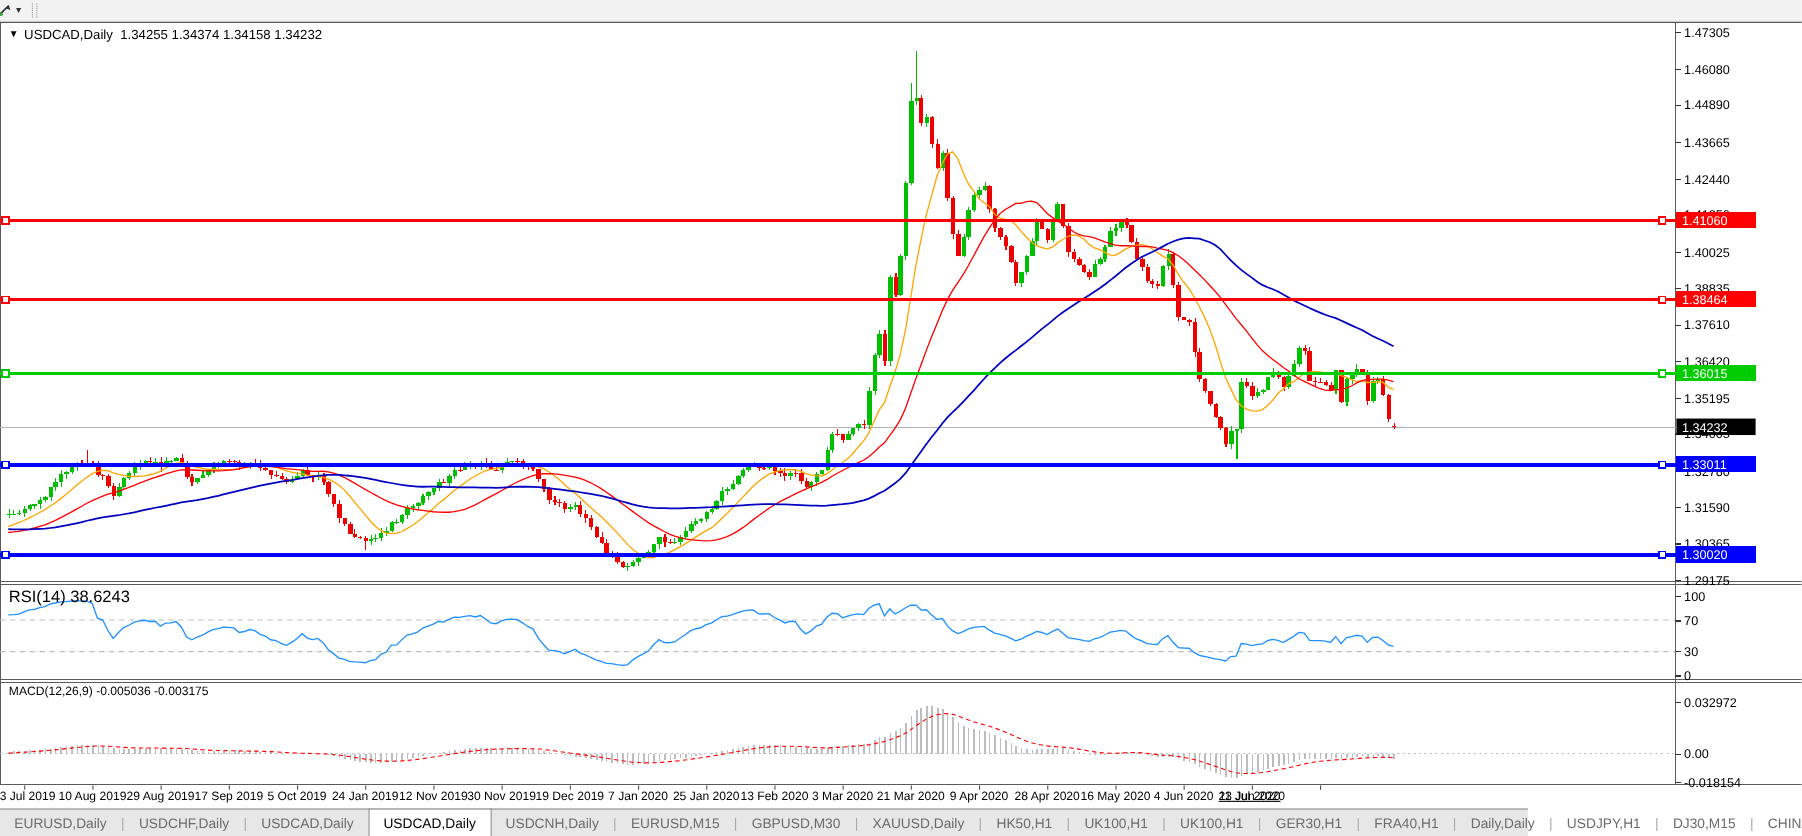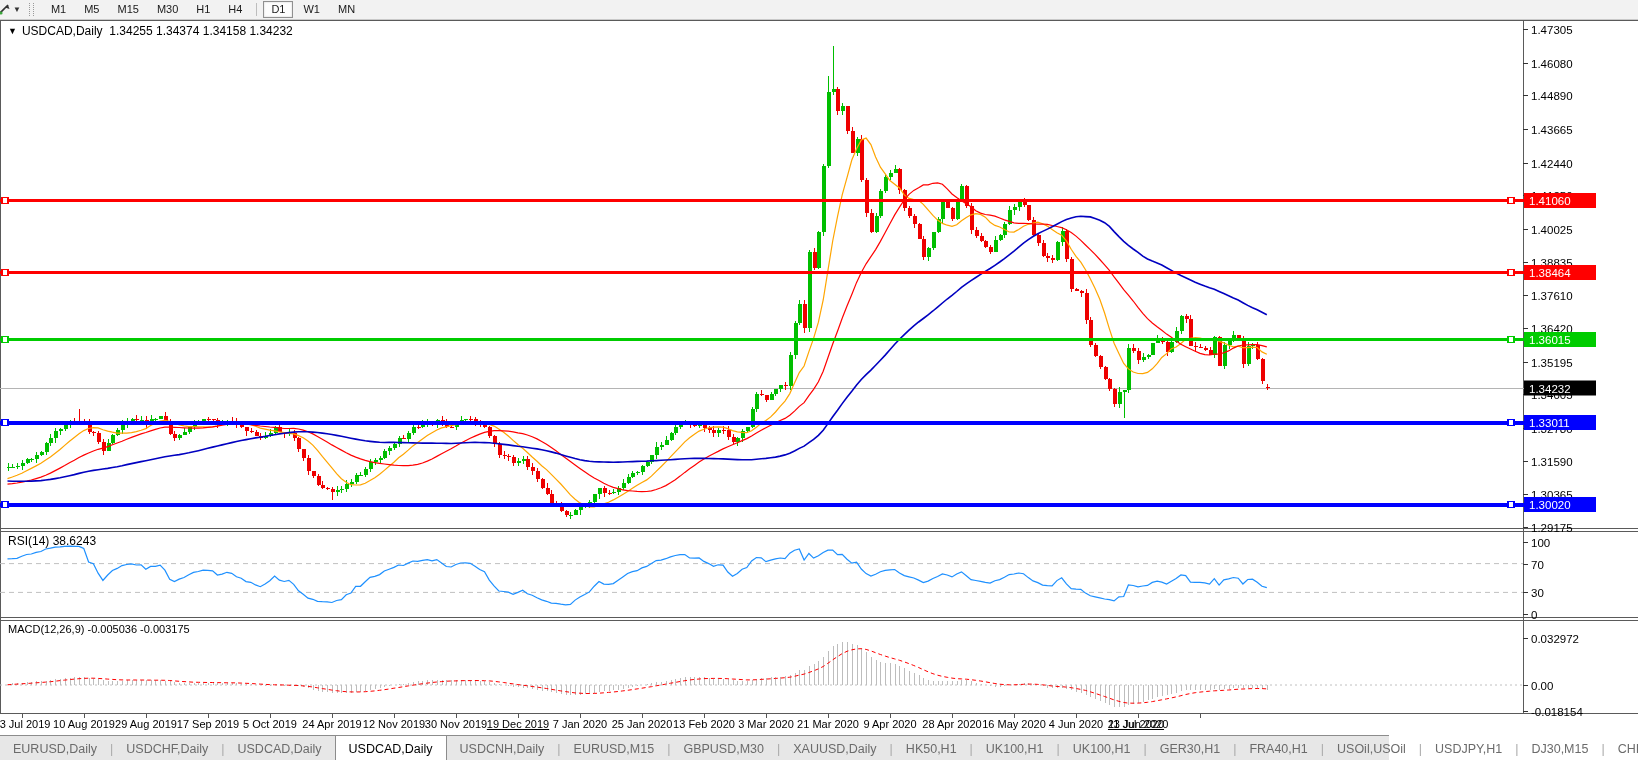--- a/index.html
+++ b/index.html
@@ -11,21 +11,21 @@
   .tf-btn{padding:1px 7px;margin:0 1px;border:1px solid transparent;cursor:default;line-height:13px;}
   .tf-btn.active{background:#fdfdfd;border:1px solid #909090;box-shadow:inset 0 0 2px #cfcfcf;}
   .vsep{width:1px;height:13px;background:#bdbdbd;margin:0 5px;}
   .grip{width:3px;height:13px;border-left:1px dotted #9a9a9a;border-right:1px dotted #9a9a9a;margin:0 8px 0 6px;}
   .tool-ico{width:15px;height:15px;margin-left:-3px;display:inline-block;}
   .caret{font-size:8px;color:#333;margin:0 2px 0 1px;}
   
   .overlay{position:absolute;font-size:12px;color:#000000;white-space:nowrap;z-index:5;}
   #ohlc-title{left:8px;top:24px;}
   #ohlc-title .tri{font-size:9px;margin-right:5px;position:relative;top:-1px;}
-  #rsi-label{left:8px;top:534px;font-size:12px;}
+  #rsi-label{left:8px;top:534px;font-size:15px;}
   #macd-label{left:8px;top:623px;font-size:11px;}
   
   #date-axis{position:absolute;left:0;top:714px;width:1638px;height:20px;z-index:4;}
   .date-lab{position:absolute;top:4px;transform:translateX(-50%);font-size:11px;color:#000;white-space:nowrap;}
   .date-tick{position:absolute;top:0;width:1px;height:4px;background:#555;}
   
   #tabbar{position:absolute;left:0;top:735px;width:1389px;height:25px;background:#e7e7e7;
     border-top:1px solid #8c8c8c;display:flex;align-items:stretch;font-size:12.5px;color:#6b6b6b;z-index:6;}
   .tab{display:flex;align-items:center;padding:0 13px;cursor:default;white-space:nowrap;}
   .tab.active{background:#ffffff;color:#000;border-left:1px solid #8c8c8c;border-right:1px solid #8c8c8c;
@@ -41,32 +41,20 @@
 <div id="toolbar">
   <span class="tool-ico">
     <svg width="15" height="15" style="position:static">
       <line x1="2" y1="12" x2="11" y2="3" stroke="#333" stroke-width="1.6"></line>
       <path d="M11 3 L12.5 7 L8 5.5 Z" fill="#333"></path>
       <circle cx="4" cy="11" r="1.6" fill="#3aa53a"></circle>
     </svg>
   </span>
   <span class="caret">▼</span>
   <span class="grip"></span>
-  <span id="tf-buttons" style="display:flex;align-items:center">
-        <span class="tf-btn">M1</span>
-        <span class="tf-btn">M5</span>
-        <span class="tf-btn">M15</span>
-        <span class="tf-btn">M30</span>
-        <span class="tf-btn">H1</span>
-        <span class="tf-btn">H4</span>
-        <span class="vsep"></span>
-        <span class="tf-btn active">D1</span>
-        <span class="tf-btn">W1</span>
-        <span class="tf-btn">MN</span>
-      </span>
 </div>
 
 <svg id="chart-svg" width="1638" height="760">
       <g shape-rendering="crispEdges">
         <line x1="0" y1="20.5" x2="1638" y2="20.5" stroke="#5a5a5a" stroke-width="1"></line>
         <line x1="0" y1="528.5" x2="1638" y2="528.5" stroke="#5a5a5a" stroke-width="1"></line>
         <line x1="0" y1="531.5" x2="1638" y2="531.5" stroke="#5a5a5a" stroke-width="1"></line>
         <line x1="0" y1="617.5" x2="1638" y2="617.5" stroke="#5a5a5a" stroke-width="1"></line>
         <line x1="0" y1="620.5" x2="1638" y2="620.5" stroke="#5a5a5a" stroke-width="1"></line>
         <line x1="0" y1="713.5" x2="1638" y2="713.5" stroke="#5a5a5a" stroke-width="1"></line>
@@ -984,27 +972,27 @@
       <div class="date-lab" style="left: 22px;">23 Jul 2019</div>
       <div class="date-tick" style="left: 84px;"></div>
       <div class="date-lab" style="left: 84px;">10 Aug 2019</div>
       <div class="date-tick" style="left: 146px;"></div>
       <div class="date-lab" style="left: 146px;">29 Aug 2019</div>
       <div class="date-tick" style="left: 208px;"></div>
       <div class="date-lab" style="left: 208px;">17 Sep 2019</div>
       <div class="date-tick" style="left: 270px;"></div>
       <div class="date-lab" style="left: 270px;">5 Oct 2019</div>
       <div class="date-tick" style="left: 332px;"></div>
-      <div class="date-lab" style="left: 332px;">24 Apr 2019</div>
+      <div class="date-lab" style="left: 332px;">24 Jan 2019</div>
       <div class="date-tick" style="left: 394px;"></div>
       <div class="date-lab" style="left: 394px;">12 Nov 2019</div>
       <div class="date-tick" style="left: 456px;"></div>
       <div class="date-lab" style="left: 456px;">30 Nov 2019</div>
       <div class="date-tick" style="left: 518px;"></div>
-      <div class="date-lab" style="left: 518px; text-decoration: underline;">19 Dec 2019</div>
+      <div class="date-lab" style="left: 518px;">19 Dec 2019</div>
       <div class="date-tick" style="left: 580px;"></div>
       <div class="date-lab" style="left: 580px;">7 Jan 2020</div>
       <div class="date-tick" style="left: 642px;"></div>
       <div class="date-lab" style="left: 642px;">25 Jan 2020</div>
       <div class="date-tick" style="left: 704px;"></div>
       <div class="date-lab" style="left: 704px;">13 Feb 2020</div>
       <div class="date-tick" style="left: 766px;"></div>
       <div class="date-lab" style="left: 766px;">3 Mar 2020</div>
       <div class="date-tick" style="left: 828px;"></div>
       <div class="date-lab" style="left: 828px;">21 Mar 2020</div>
@@ -1040,21 +1028,21 @@
       <div class="tab">HK50,H1</div>
       <div class="tab-sep">|</div>
       <div class="tab">UK100,H1</div>
       <div class="tab-sep">|</div>
       <div class="tab">UK100,H1</div>
       <div class="tab-sep">|</div>
       <div class="tab">GER30,H1</div>
       <div class="tab-sep">|</div>
       <div class="tab">FRA40,H1</div>
       <div class="tab-sep">|</div>
-      <div class="tab">USOil,USOil</div>
+      <div class="tab">Daily,Daily</div>
       <div class="tab-sep">|</div>
       <div class="tab">USDJPY,H1</div>
       <div class="tab-sep">|</div>
       <div class="tab">DJ30,M15</div>
       <div class="tab-sep">|</div>
       <div class="tab">CHINA300,H4</div>
     </div>
 
 </div>
 

